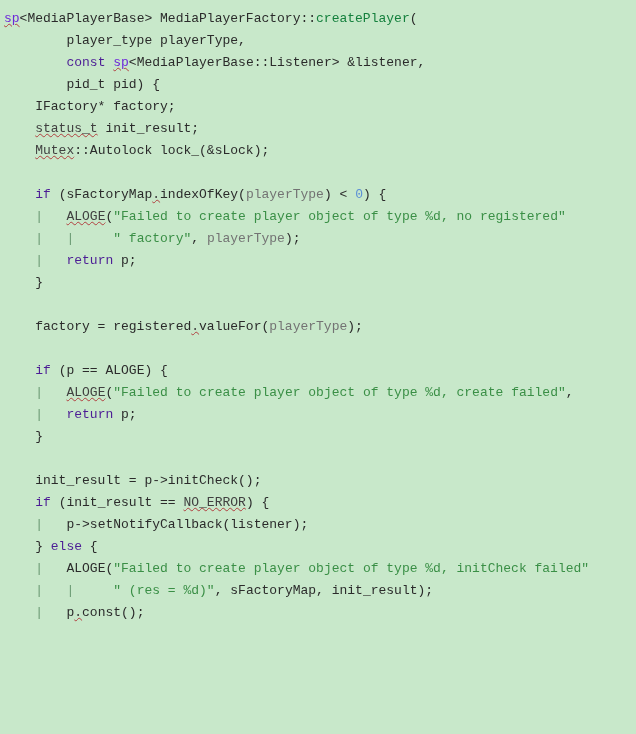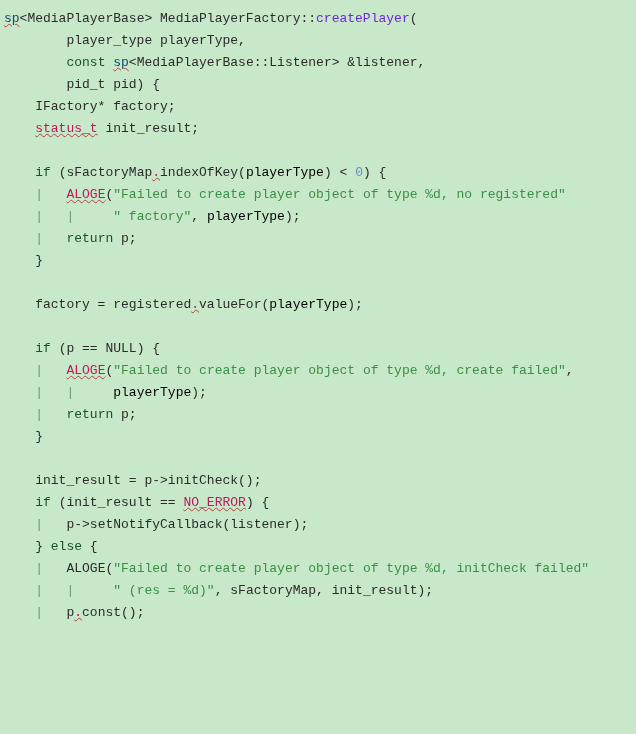--- a/index.html
+++ b/index.html
@@ -8,26 +8,26 @@
     font-family: "Menlo","Consolas","Liberation Mono","Courier New",monospace;
     font-size:13px;
     line-height:22px;
     color:#2b2b2b;
     width:636px;
     height:734px;
     overflow:hidden;
     padding:8px 6px 8px 4px;
   }
   .line { white-space:pre; }
-  .kw   { color:#14532d; }          
-  .fn   { color:#6d28d9; }          
-  .id   { color:#000000; }          
+  .kw   { color:#4c1d95; }          
+  .fn   { color:#15803d; }          
+  .id   { color:#737373; }          
   .str  { color:#3a8f46; }          
-  .err  { color:#be185d; text-decoration: underline wavy #b14040; text-decoration-thickness:1px; } 
-  .erro { color:#0c4a6e; text-decoration: underline wavy #b14040; text-decoration-thickness:1px;margin-top:28px; } 
+  .err  { color:#404040; text-decoration: underline wavy #b14040; text-decoration-thickness:1px; } 
+  .erro { color:#6d28d9; text-decoration: underline wavy #b14040; text-decoration-thickness:1px;margin-top:28px; } 
   .num  { color:#5b8fd6; }
   .guide{ color:#6b9a74; }          
 </style>
 </head>
 <body>
 
 <div>
 
 <div class="line"><span class="erro">sp</span><span>&lt;MediaPlayerBase&gt; MediaPlayerFactory::</span><span class="fn">createPlayer</span><span>(</span></div>
 
@@ -35,20 +35,21 @@
 
 <div class="line"><span>        </span><span class="kw">const</span><span> </span><span class="erro">sp</span><span>&lt;MediaPlayerBase::Listener&gt; &amp;listener,</span></div>
 
 <div class="line"><span>        pid_t pid) {</span></div>
 
 
 <div class="line"><span>    IFactory* factory;</span></div>
 
 <div class="line"><span>    </span><span class="err">status_t</span><span> init_result;</span></div>
 
+<div class="line"><span>    </span><span class="err">Mutex</span><span>::Autolock lock_(&amp;sLock);</span></div>
 
 <div class="line"><span></span>&nbsp;</div>
 
 <div class="line"><span>    </span><span class="kw">if</span><span> (sFactoryMap</span><span class="err">.</span><span>indexOfKey(</span><span class="id">playerType</span><span>) &lt; </span><span class="num">0</span><span>) {</span></div>
 
 <div class="line"><span>    </span><span class="guide">|   </span><span class="err">ALOGE</span><span>(</span><span class="str">"Failed to create player object of type %d, no registered"</span></div>
 
 <div class="line"><span>    </span><span class="guide">|   </span><span class="guide">|     </span><span class="str">" factory"</span><span>, </span><span class="id">playerType</span><span>);</span></div>
 
 <div class="line"><span>    </span><span class="guide">|   </span><span class="kw">return</span><span> p;</span></div>
@@ -56,25 +57,24 @@
 <div class="line"><span>    }</span></div>
 
 <div class="line"><span></span>&nbsp;</div>
 
 <div class="line"><span>    factory = registered</span><span class="err">.</span><span>valueFor(</span><span class="id">playerType</span><span>);</span></div>
 
 
 
 <div class="line"><span></span>&nbsp;</div>
 
-<div class="line"><span>    </span><span class="kw">if</span><span> (p == NULL) {</span></div>
+<div class="line"><span>    </span><span class="kw">if</span><span> (p == ALOGE) {</span></div>
 
 <div class="line"><span>    </span><span class="guide">|   </span><span class="err">ALOGE</span><span>(</span><span class="str">"Failed to create player object of type %d, create failed"</span><span>,</span></div>
 
-<div class="line"><span>    </span><span class="guide">|   </span><span class="guide">|     </span><span class="id">playerType</span><span>);</span></div>
 
 <div class="line"><span>    </span><span class="guide">|   </span><span class="kw">return</span><span> p;</span></div>
 
 <div class="line"><span>    }</span></div>
 
 <div class="line"><span></span>&nbsp;</div>
 
 <div class="line"><span>    init_result = p-&gt;initCheck();</span></div>
 
 <div class="line"><span>    </span><span class="kw">if</span><span> (init_result == </span><span class="err">NO_ERROR</span><span>) {</span></div>

